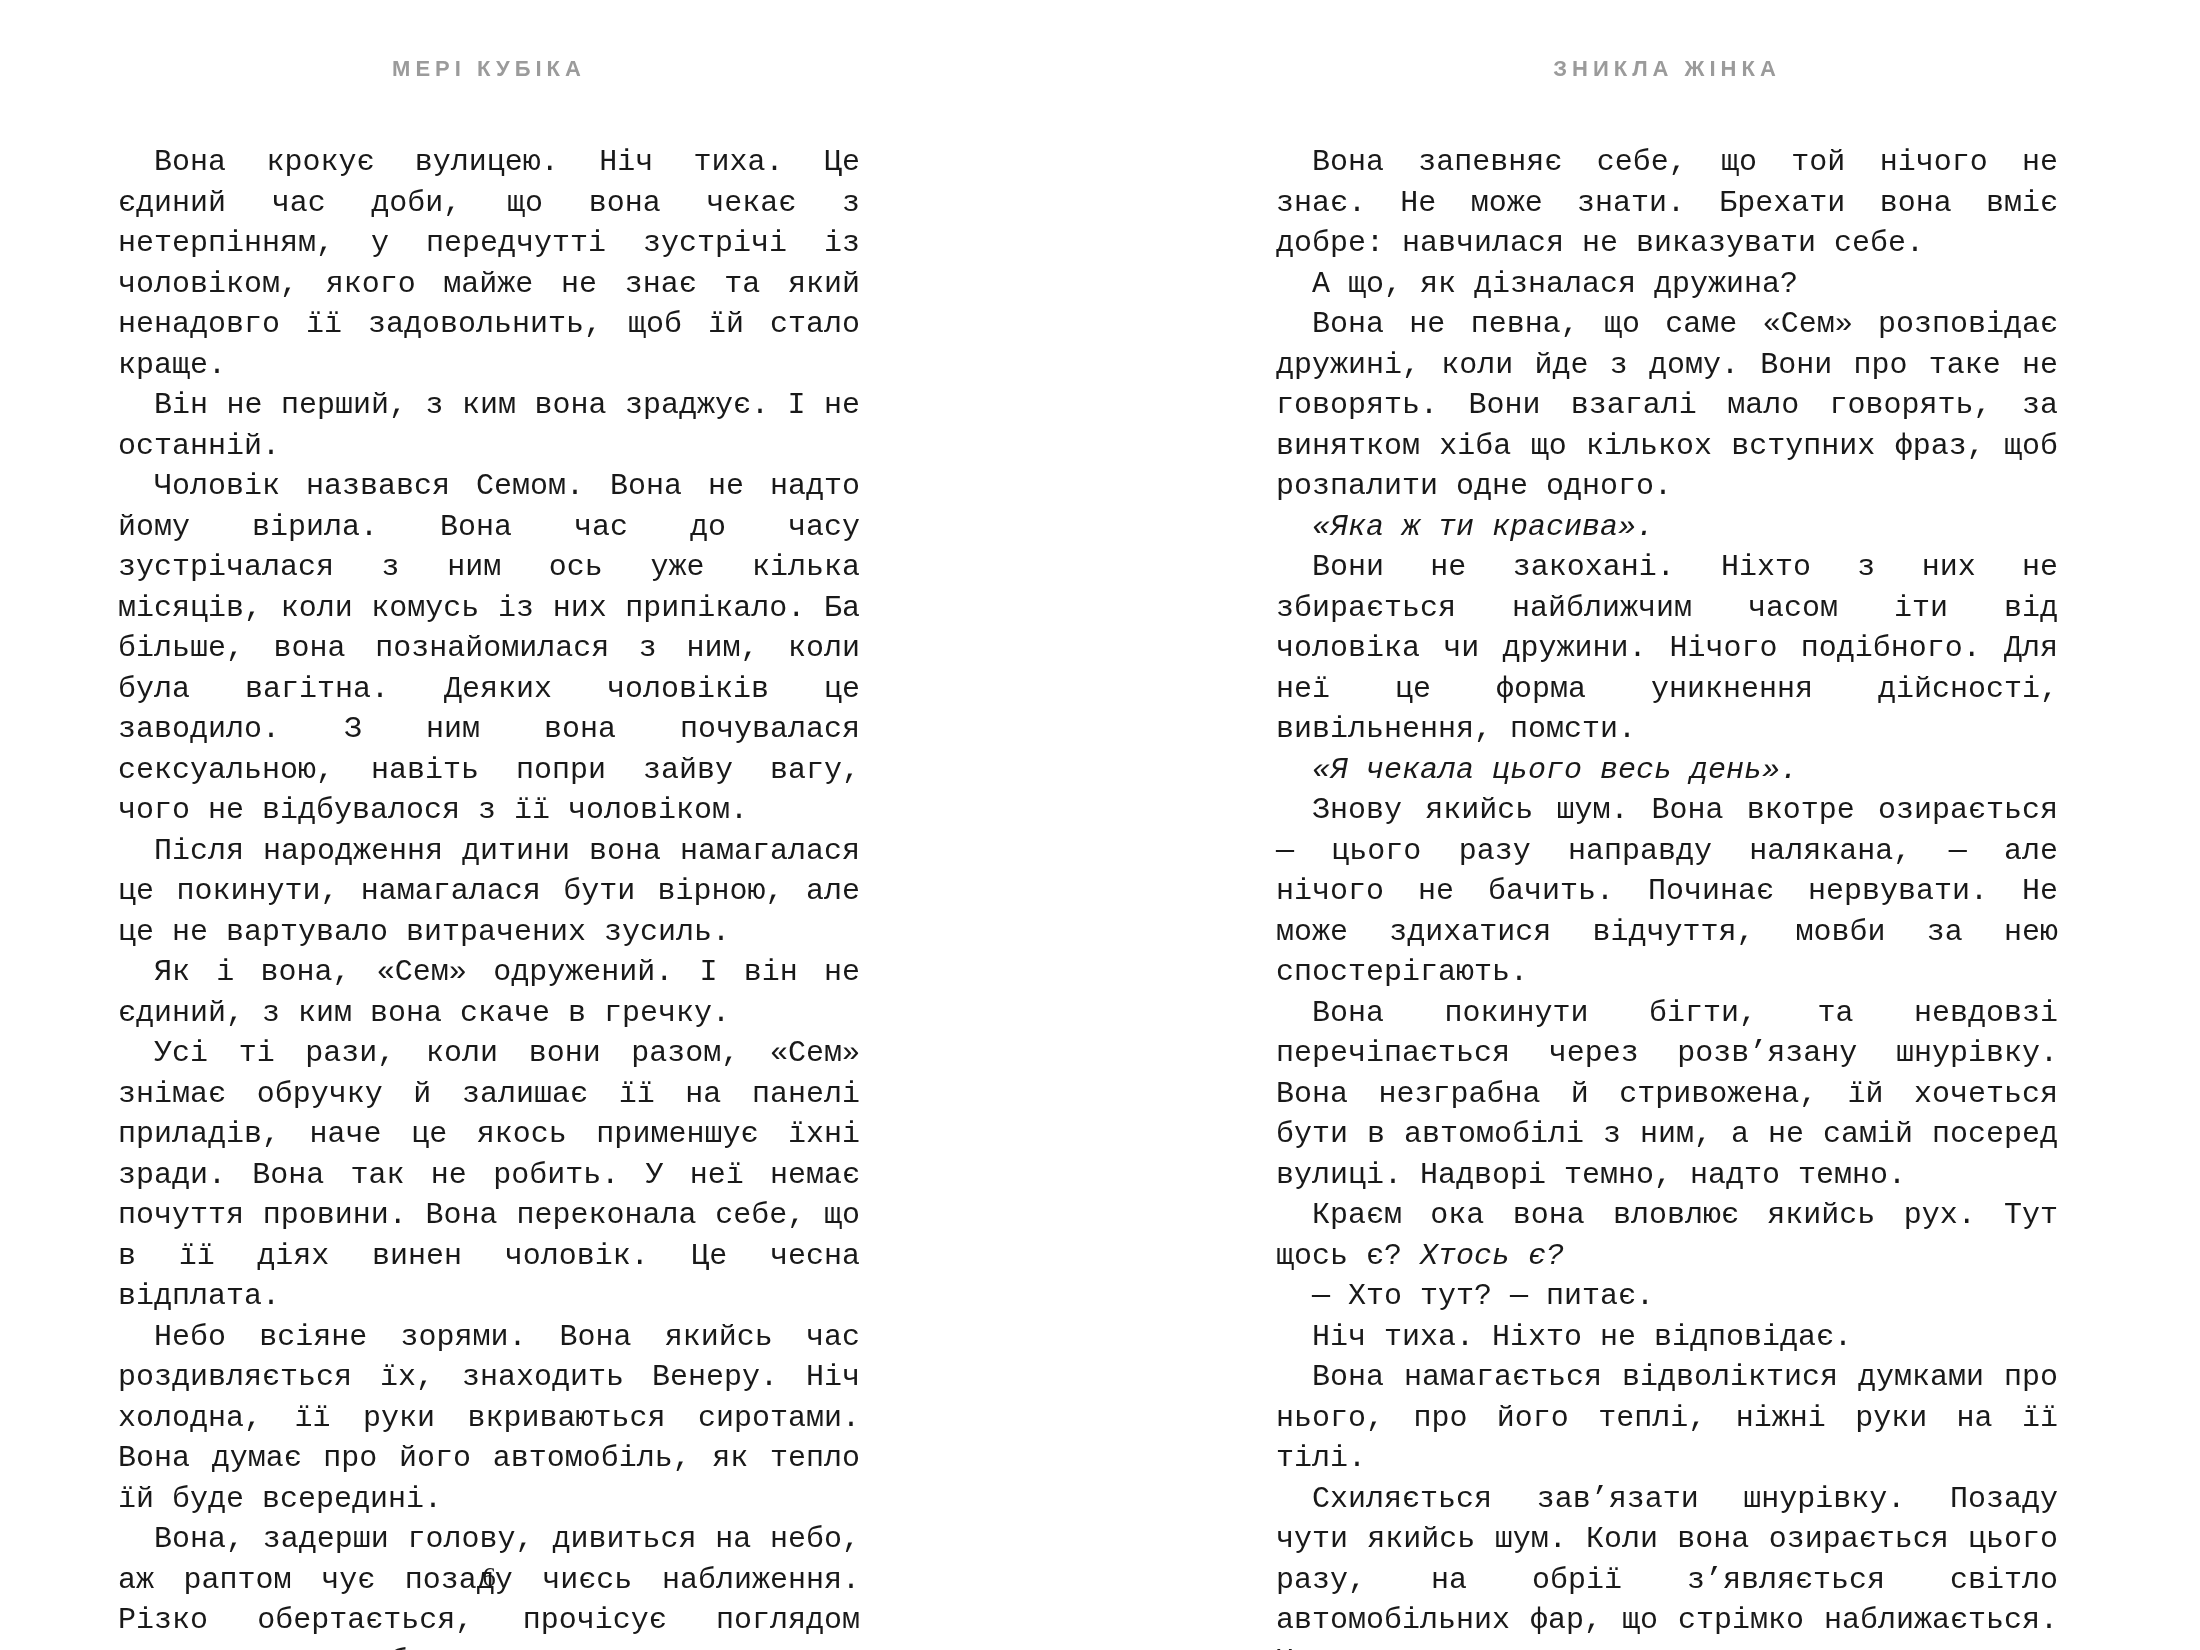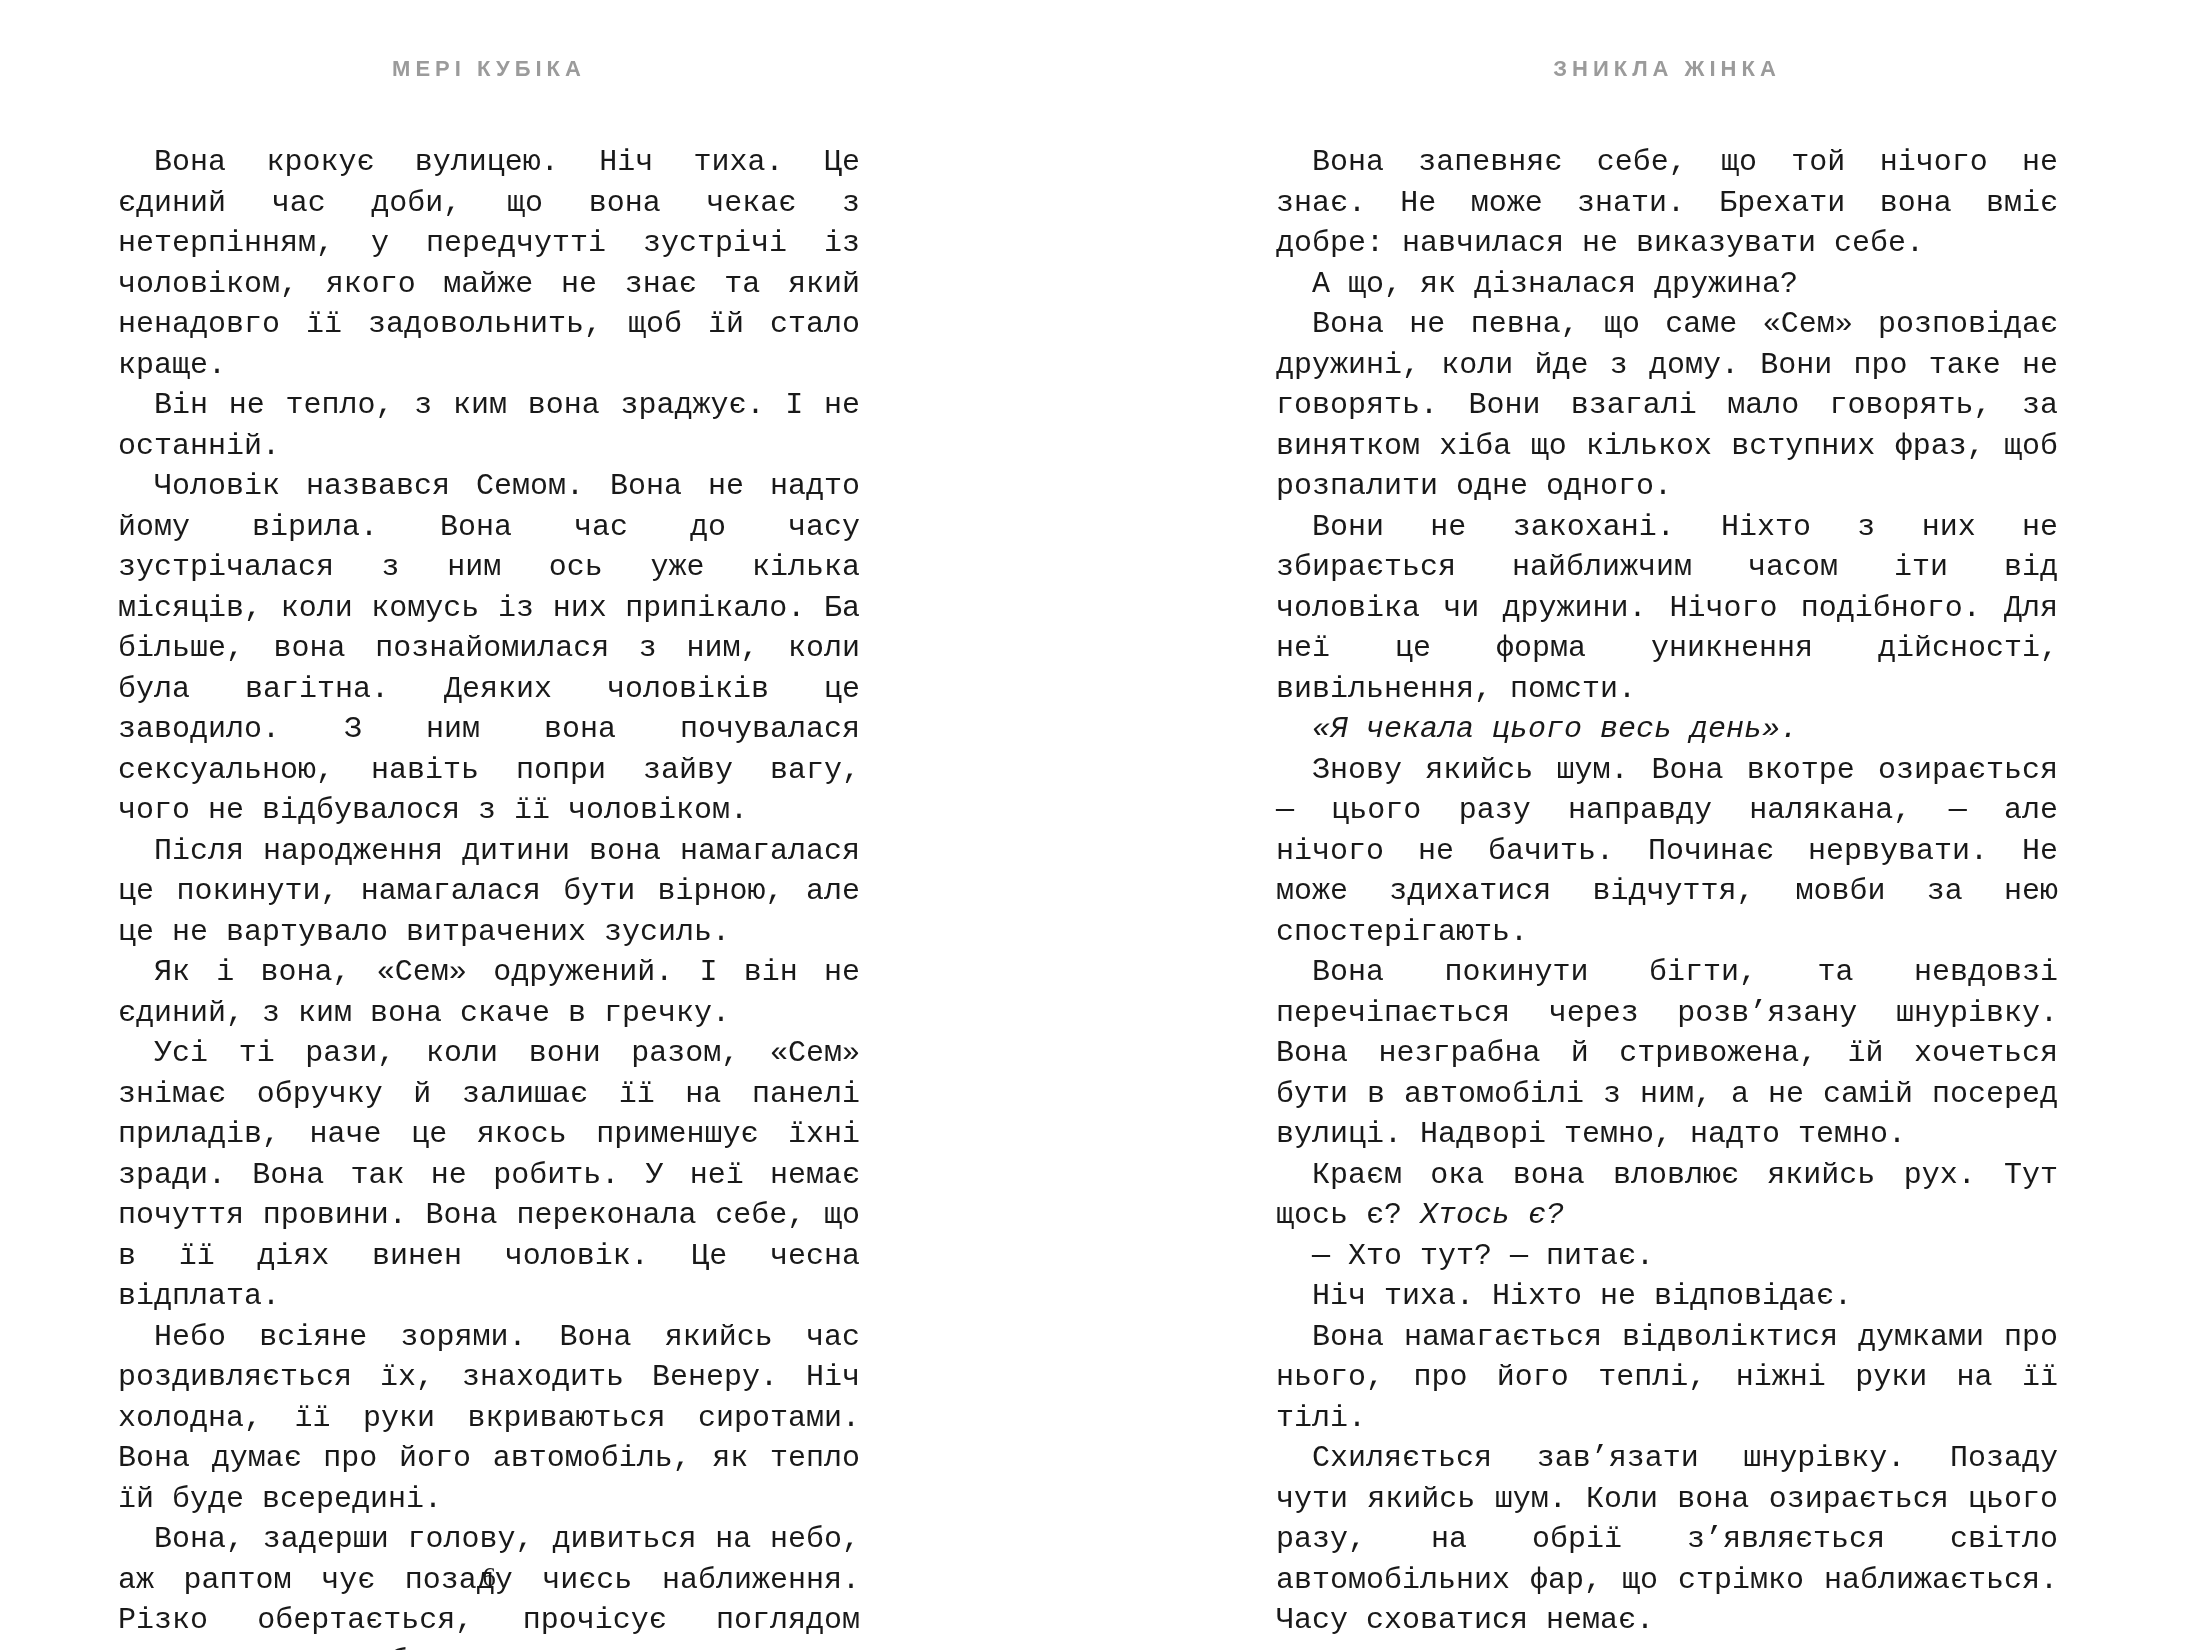--- a/index.html
+++ b/index.html
@@ -66,37 +66,38 @@
 </style>
 </head>
 <body>
 
 <div class="spread">
 
   <section class="page left">
     <div class="running-head">МЕРІ КУБІКА</div>
     <div class="text-block">
         <p class="para"><span>Вона крокує вулицею. Ніч тиха. Це єдиний час доби, що вона чекає з нетерпінням, у передчутті зустрічі із чоловіком, якого майже не знає та який ненадовго її задовольнить, щоб їй стало краще.</span></p>
-        <p class="para"><span>Він не тепло, з ким вона зраджує. І не останній.</span></p>
+        <p class="para"><span>Він не перший, з ким вона зраджує. І не останній.</span></p>
         <p class="para"><span>Чоловік назвався Семом. Вона не надто йому вірила. Вона час до часу зустрічалася з ним ось уже кілька місяців, коли комусь із них припікало. Ба більше, вона познайомилася з ним, коли була вагітна. Деяких чоловіків це заводило. З ним вона почувалася сексуальною, навіть попри зайву вагу, чого не відбувалося з її чоловіком.</span></p>
         <p class="para"><span>Після народження дитини вона намагалася це покинути, намагалася бути вірною, але це не вартувало витрачених зусиль.</span></p>
         <p class="para"><span>Як і вона, «Сем» одружений. І він не єдиний, з ким вона скаче в гречку.</span></p>
         <p class="para"><span>Усі ті рази, коли вони разом, «Сем» знімає обручку й залишає її на панелі приладів, наче це якось применшує їхні зради. Вона так не робить. У неї немає почуття провини. Вона переконала себе, що в її діях винен чоловік. Це чесна відплата.</span></p>
         <p class="para"><span>Небо всіяне зорями. Вона якийсь час роздивляється їх, знаходить Венеру. Ніч холодна, її руки вкриваються сиротами. Вона думає про його автомобіль, як тепло їй буде всередині.</span></p>
         <p class="para"><span>Вона, задерши голову, дивиться на небо, аж раптом чує позаду чиєсь наближення. Різко обертається, прочісує поглядом вулицю, але бачить темну порожнечу. Списує той звук на якусь дику тваринку, що копирсається в смітнику, однак сумніви закрадаються. Вона відвертається, рушає з місця, пришвидшує крок. Вона не з лякливих, утім, починає замислюватися про різні «а що, як». А що, як чоловік запідозрив її, що, як він стежить за нею, що, як він </span><span class="it">знає</span><span>?</span></p>
       </div>
     <div class="page-number">6</div>
   </section>
 
   <section class="page right">
     <div class="running-head">ЗНИКЛА ЖІНКА</div>
     <div class="text-block">
         <p class="para"><span>Вона запевняє себе, що той нічого не знає. Не може знати. Брехати вона вміє добре: навчилася не виказувати себе.</span></p>
         <p class="para"><span>А що, як дізналася дружина?</span></p>
         <p class="para"><span>Вона не певна, що саме «Сем» розповідає дружині, коли йде з дому. Вони про таке не говорять. Вони взагалі мало говорять, за винятком хіба що кількох вступних фраз, щоб розпалити одне одного.</span></p>
+        <p class="para"><span class="it">«Яка ж ти красива».</span></p>
         <p class="para"><span>Вони не закохані. Ніхто з них не збирається найближчим часом іти від чоловіка чи дружини. Нічого подібного. Для неї це форма уникнення дійсності, вивільнення, помсти.</span></p>
         <p class="para"><span class="it">«Я чекала цього весь день».</span></p>
         <p class="para"><span>Знову якийсь шум. Вона вкотре озирається — цього разу направду налякана, — але нічого не бачить. Починає нервувати. Не може здихатися відчуття, мовби за нею спостерігають.</span></p>
         <p class="para"><span>Вона покинути бігти, та невдовзі перечіпається через розв’язану шнурівку. Вона незграбна й стривожена, їй хочеться бути в автомобілі з ним, а не самій посеред вулиці. Надворі темно, надто темно.</span></p>
         <p class="para"><span>Краєм ока вона вловлює якийсь рух. Тут щось є? </span><span class="it">Хтось є?</span></p>
         <p class="para"><span>— Хто тут? — питає.</span></p>
         <p class="para"><span>Ніч тиха. Ніхто не відповідає.</span></p>
         <p class="para"><span>Вона намагається відволіктися думками про нього, про його теплі, ніжні руки на її тілі.</span></p>
         <p class="para"><span>Схиляється зав’язати шнурівку. Позаду чути якийсь шум. Коли вона озирається цього разу, на обрії з’являється світло автомобільних фар, що стрімко наближається. Часу сховатися немає.</span></p>
       </div>

